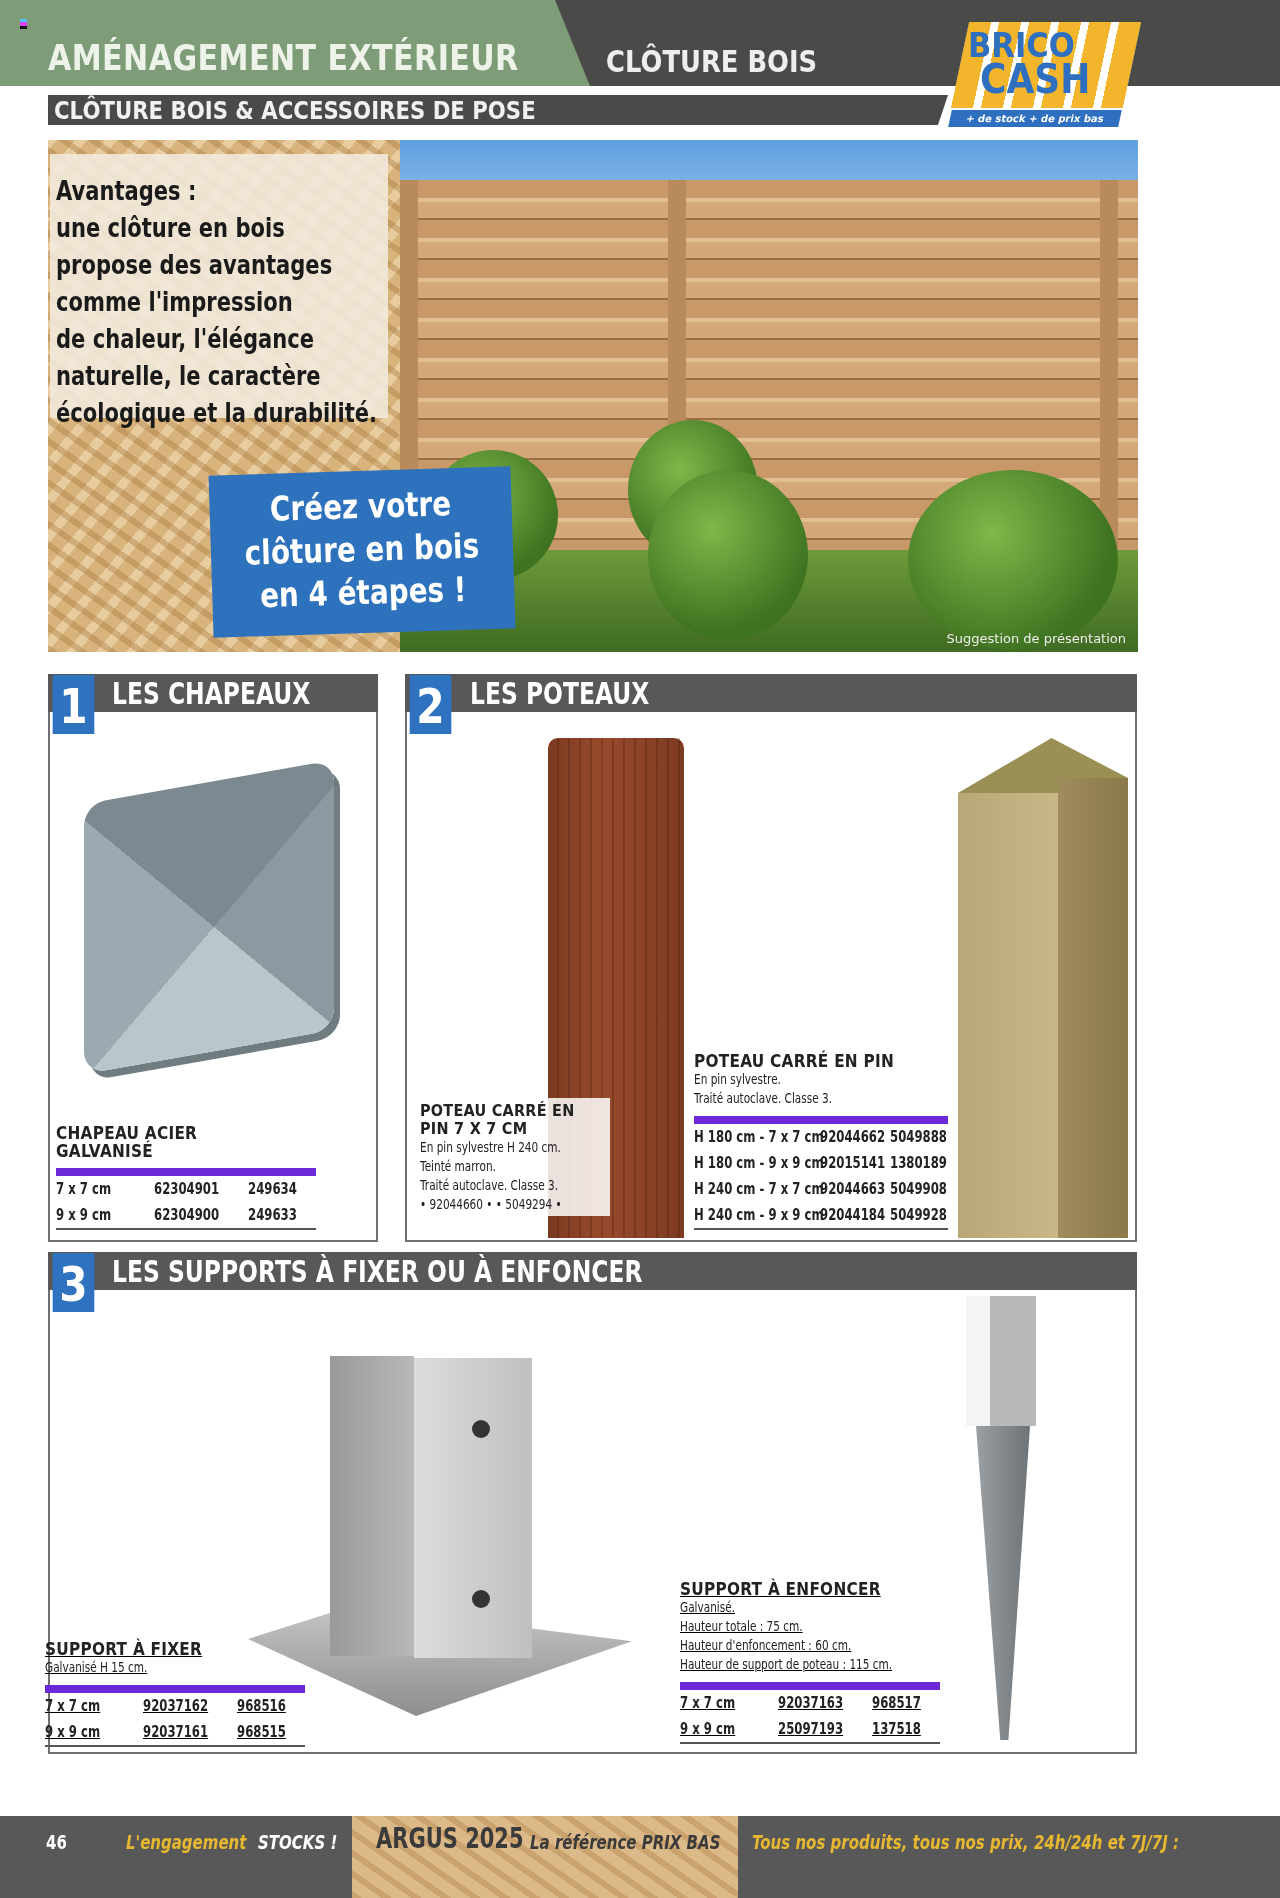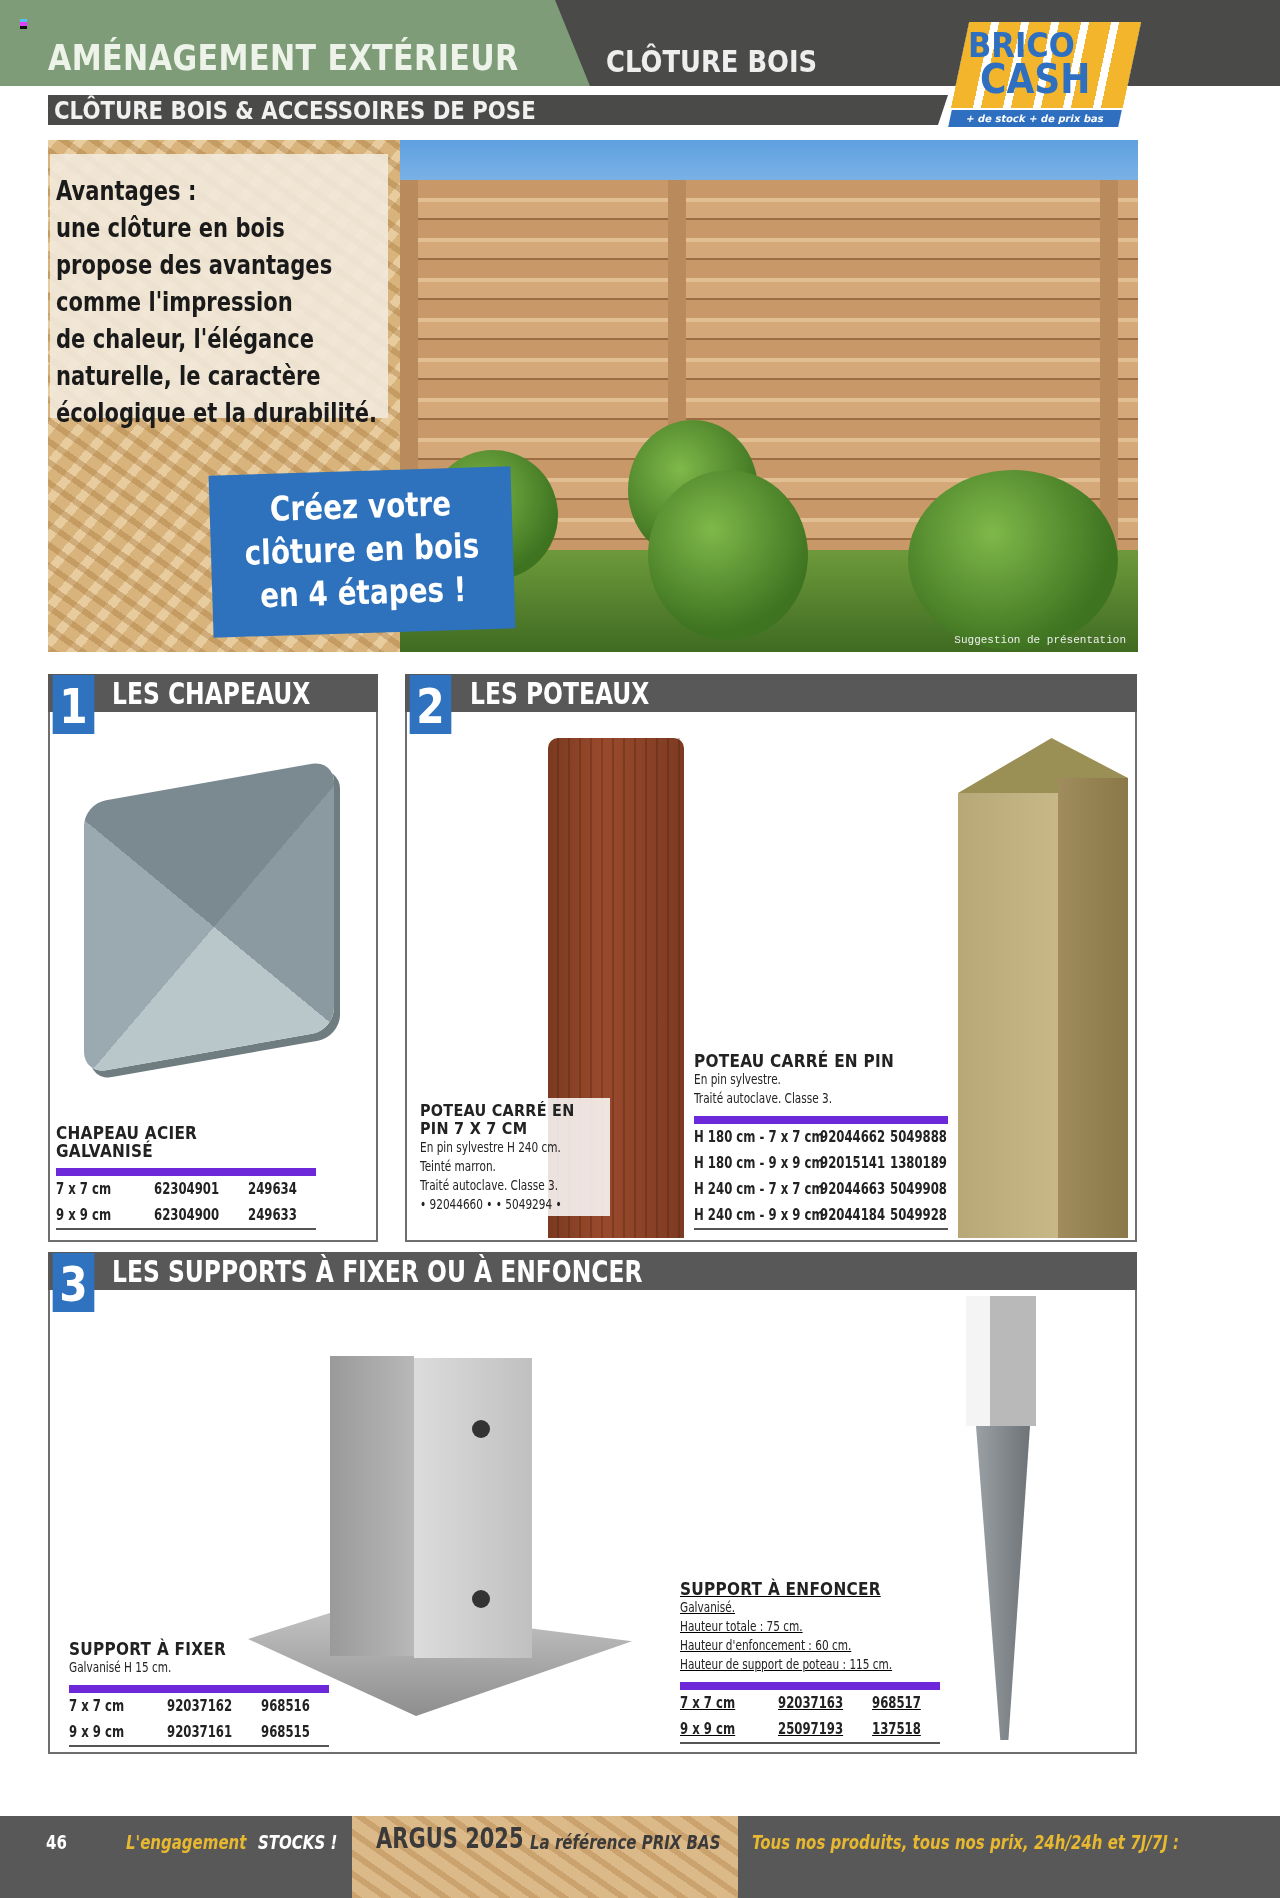--- a/index.html
+++ b/index.html
@@ -32,21 +32,21 @@
   .sky { position: absolute; left: 352px; top: 0; width: 738px; height: 130px; background: linear-gradient(#5fa0e0, #b6d8f2); }
   .fence { position: absolute; left: 352px; top: 40px; width: 738px; height: 380px;
      background: repeating-linear-gradient(180deg, #c99868 0 18px, #e2bf92 18px 22px, #d4a878 22px 38px, #9c6c42 38px 40px); }
   .fence-post { position: absolute; top: 40px; width: 18px; height: 380px; background: #b98a5c; }
   .grass { position: absolute; left: 352px; top: 410px; width: 738px; height: 102px; background: linear-gradient(#6e9a3b, #3f6b22); }
   .bush { position: absolute; border-radius: 50%; background: radial-gradient(circle at 40% 35%, #7fb84a, #3e7320 70%); }
   .adv-box { position: absolute; left: 2px; top: 14px; width: 338px; height: 264px; background: rgba(242,234,222,0.88); }
   .adv-txt { position: absolute; left: 6px; top: 18px; font-size: 27px; line-height: 37px; font-weight: bold; color: #1a1a1a; transform: scaleX(0.78); transform-origin: left; white-space: pre-line; width: 440px; }
   .cta { position: absolute; left: 163px; top: 331px; width: 302px; height: 162px; background: #2e72bd; transform: rotate(-1.8deg); }
   .cta-txt { position: absolute; left: 0; top: 14px; width: 302px; text-align: center; font-size: 34px; line-height: 43px; font-weight: bold; color: #ffffff; white-space: pre-line; transform: scaleX(0.82); }
-  .caption { position: absolute; right: 12px; bottom: 6px; font-size: 11px; color: #eee; font-family: Liberation Mono, monospace; }
+  .caption { position: absolute; right: 12px; bottom: 6px; font-size: 13px; color: #eee; }
 
   
   .sec { position: absolute; border: 2px solid #6f6f6f; background: #fff; }
   .sec-head { position: absolute; height: 38px; background: #585858; }
   .sec-num { position: absolute; width: 49px; height: 59px; background: #2f72bf; color: #fff; font-size: 48px; font-weight: bold; text-align: center; line-height: 62px; transform: scaleX(0.85); }
   .sec-title { position: absolute; color: #fff; font-size: 30px; font-weight: bold; white-space: nowrap; transform: scaleX(0.78); transform-origin: left; line-height: 34px; }
 
   .p-name { font-weight: bold; color: #222; font-size: 17px; line-height: 18px; letter-spacing: 0.3px; transform: scaleX(0.9); transform-origin: left; white-space: nowrap; }
   .p-desc { color: #222; font-size: 14px; line-height: 19px; transform: scaleX(0.75); transform-origin: left; white-space: nowrap; }
   .tbl { border-top: 8px solid #6d28d9; border-bottom: 2px solid #555; margin-top: 8px; }
@@ -207,21 +207,21 @@
   <div class="fix-tube-l"></div>
   <div class="fix-tube-r"></div>
   <div class="fix-hole" style="left:240px;top:84px"></div>
   <div class="fix-hole" style="left:240px;top:254px"></div>
 </div>
 <div class="enf-img">
   <div class="enf-box"></div>
   <div class="enf-spike"></div>
 </div>
 
-<div style="position:absolute;left:69px;top:1640px;width:260px;">
+<div style="position:absolute;left:45px;top:1640px;width:260px;text-decoration:underline;">
   <div class="p-name">SUPPORT À FIXER</div>
   <div class="p-desc">Galvanisé H 15 cm.</div>
   <div class="tbl">
     <div class="tbl-row">
       <span style="width:98px">7 x 7 cm</span>
       <span style="width:94px">92037162</span>
       <span>968516</span>
     </div>
     <div class="tbl-row">
       <span style="width:98px">9 x 9 cm</span>

